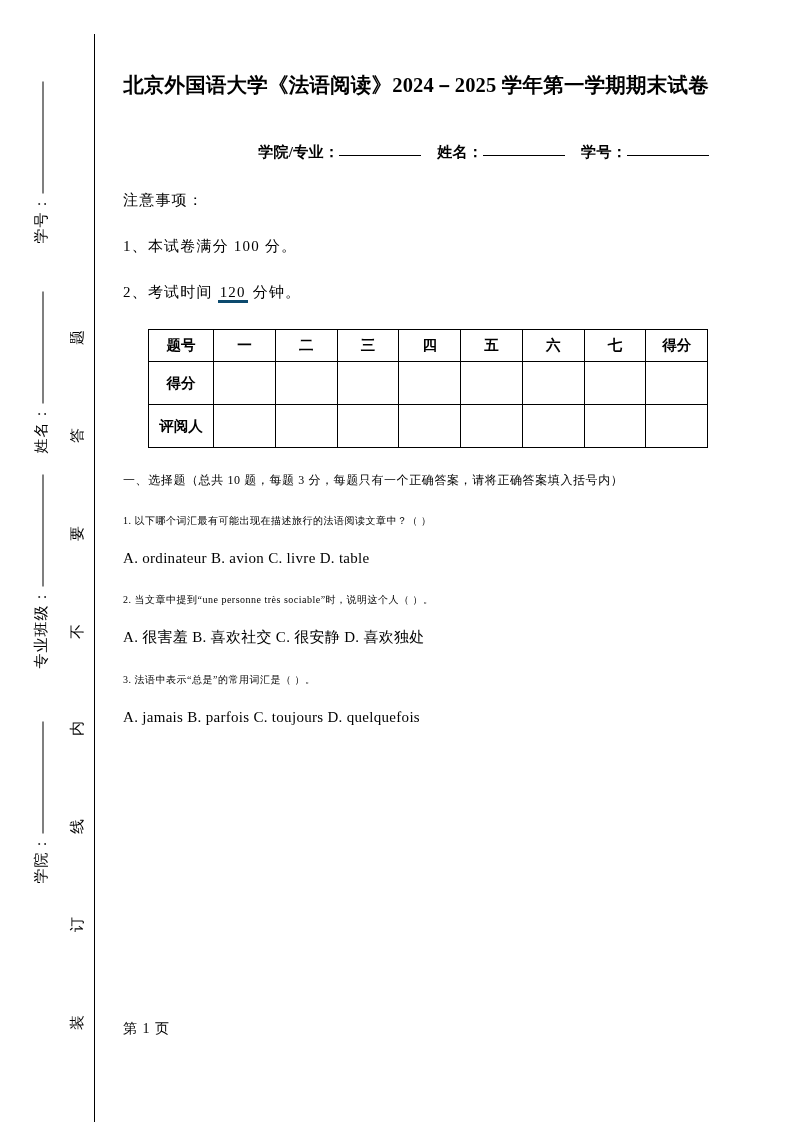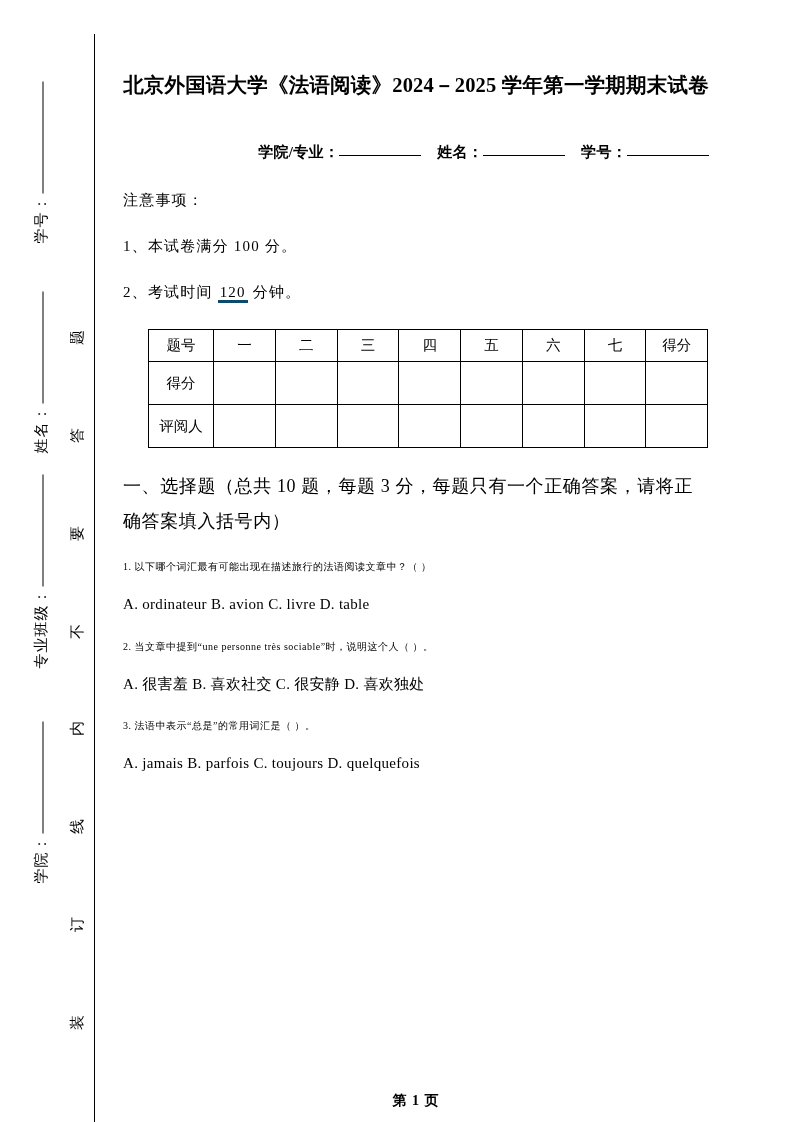--- a/index.html
+++ b/index.html
@@ -128,55 +128,55 @@
   .score-table {
     margin: 27px 0 0 25px;
     border-collapse: collapse;
     width: 560px;
     table-layout: fixed;
   }
   .score-table td, .score-table th {
     border: 1.1px solid #000;
     text-align: center;
     font-size: 14.5px;
-    font-weight: normal;
+    font-weight: bold;
     padding: 0;
   }
   .score-table tr.hdr td { height: 31px; }
   .score-table tr.body-row td { height: 42px; }
   .score-table td.rowhead { width: 64px; }
 
   
   .sec-head {
     margin: 21px 0 0 0;
-    font-size: 18px;
+    font-size: 12px;
     line-height: 1.95;
     letter-spacing: 0.6px;
   }
   .q-stem {
     margin: 18px 0 0 0;
     font-size: 10px;
     line-height: 1.9;
     letter-spacing: 0.5px;
   }
   .q-opts {
     margin: 14px 0 0 0;
     font-size: 15px;
     line-height: 1.9;
     letter-spacing: 0.3px;
   }
 
   .footer {
     position: absolute;
     left: 123px;
-    top: 1092px;
+    top: 1020px;
     width: 586px;
-    text-align: center;
+    text-align: left;
     font-size: 14px;
-    font-weight: bold;
+    font-weight: normal;
     letter-spacing: 1px;
   }
 </style>
 </head>
 <body>
 
 <div class="page">
 
   <div class="binding-line"></div>
 

